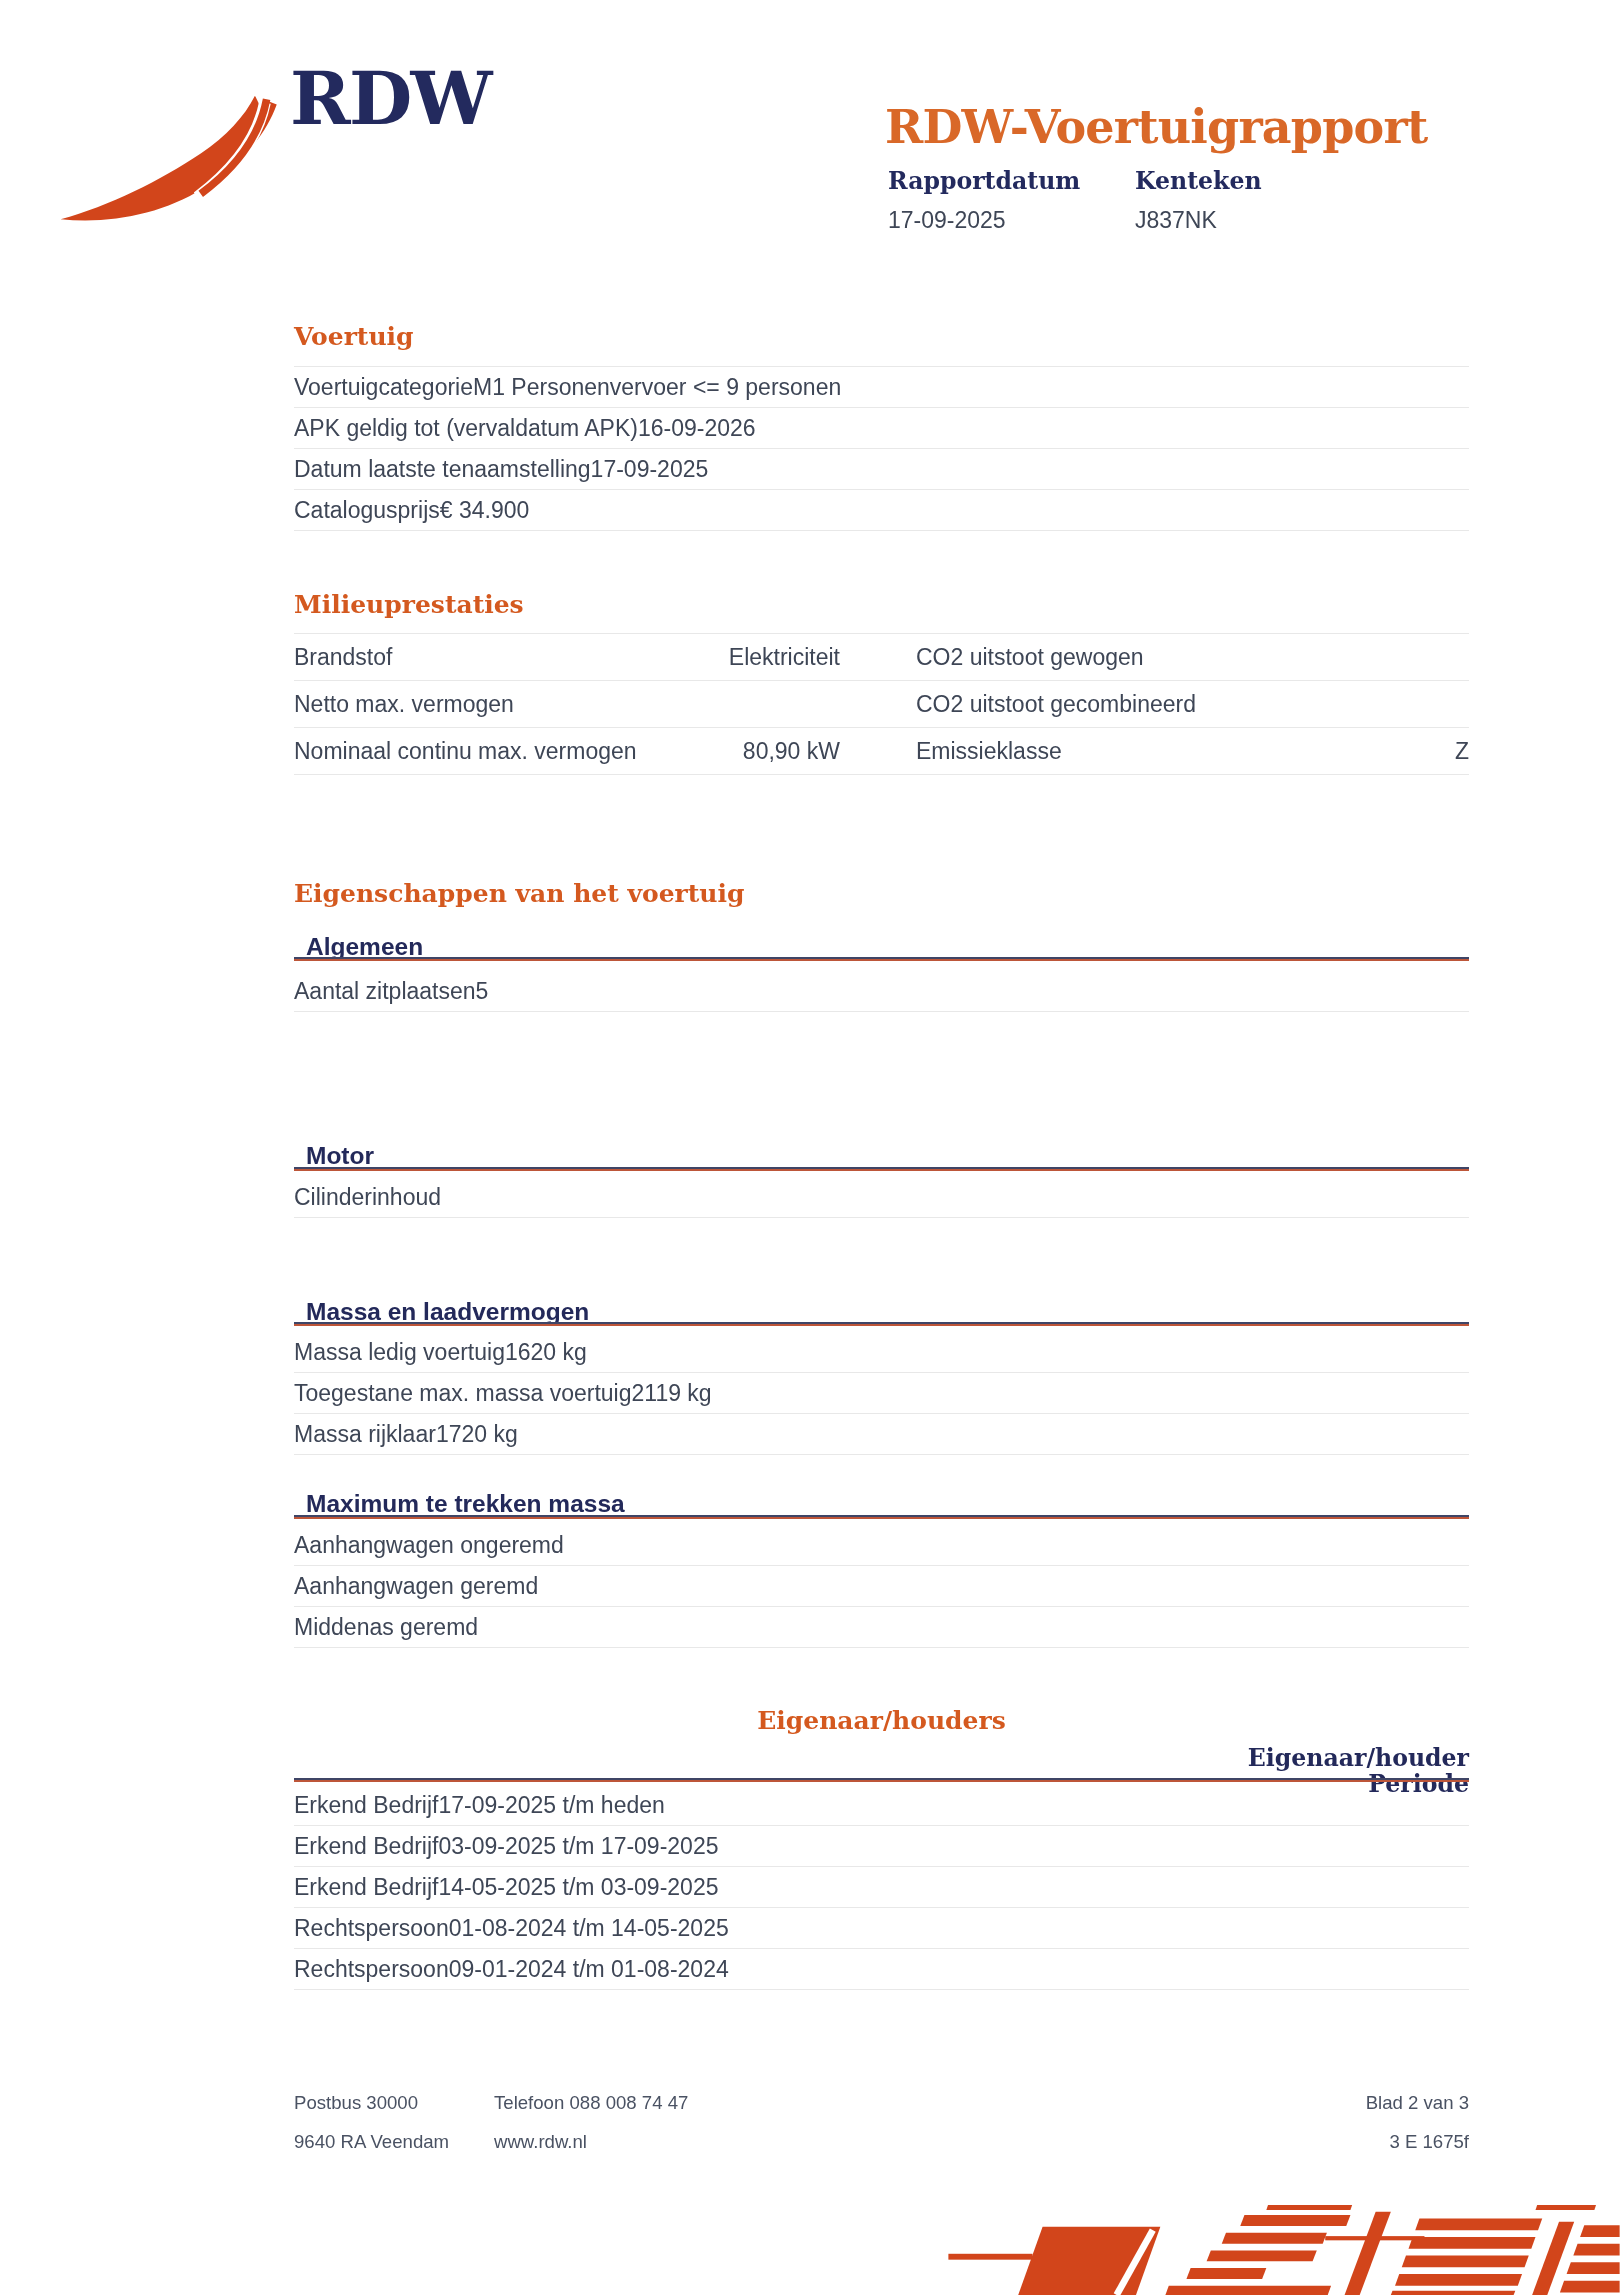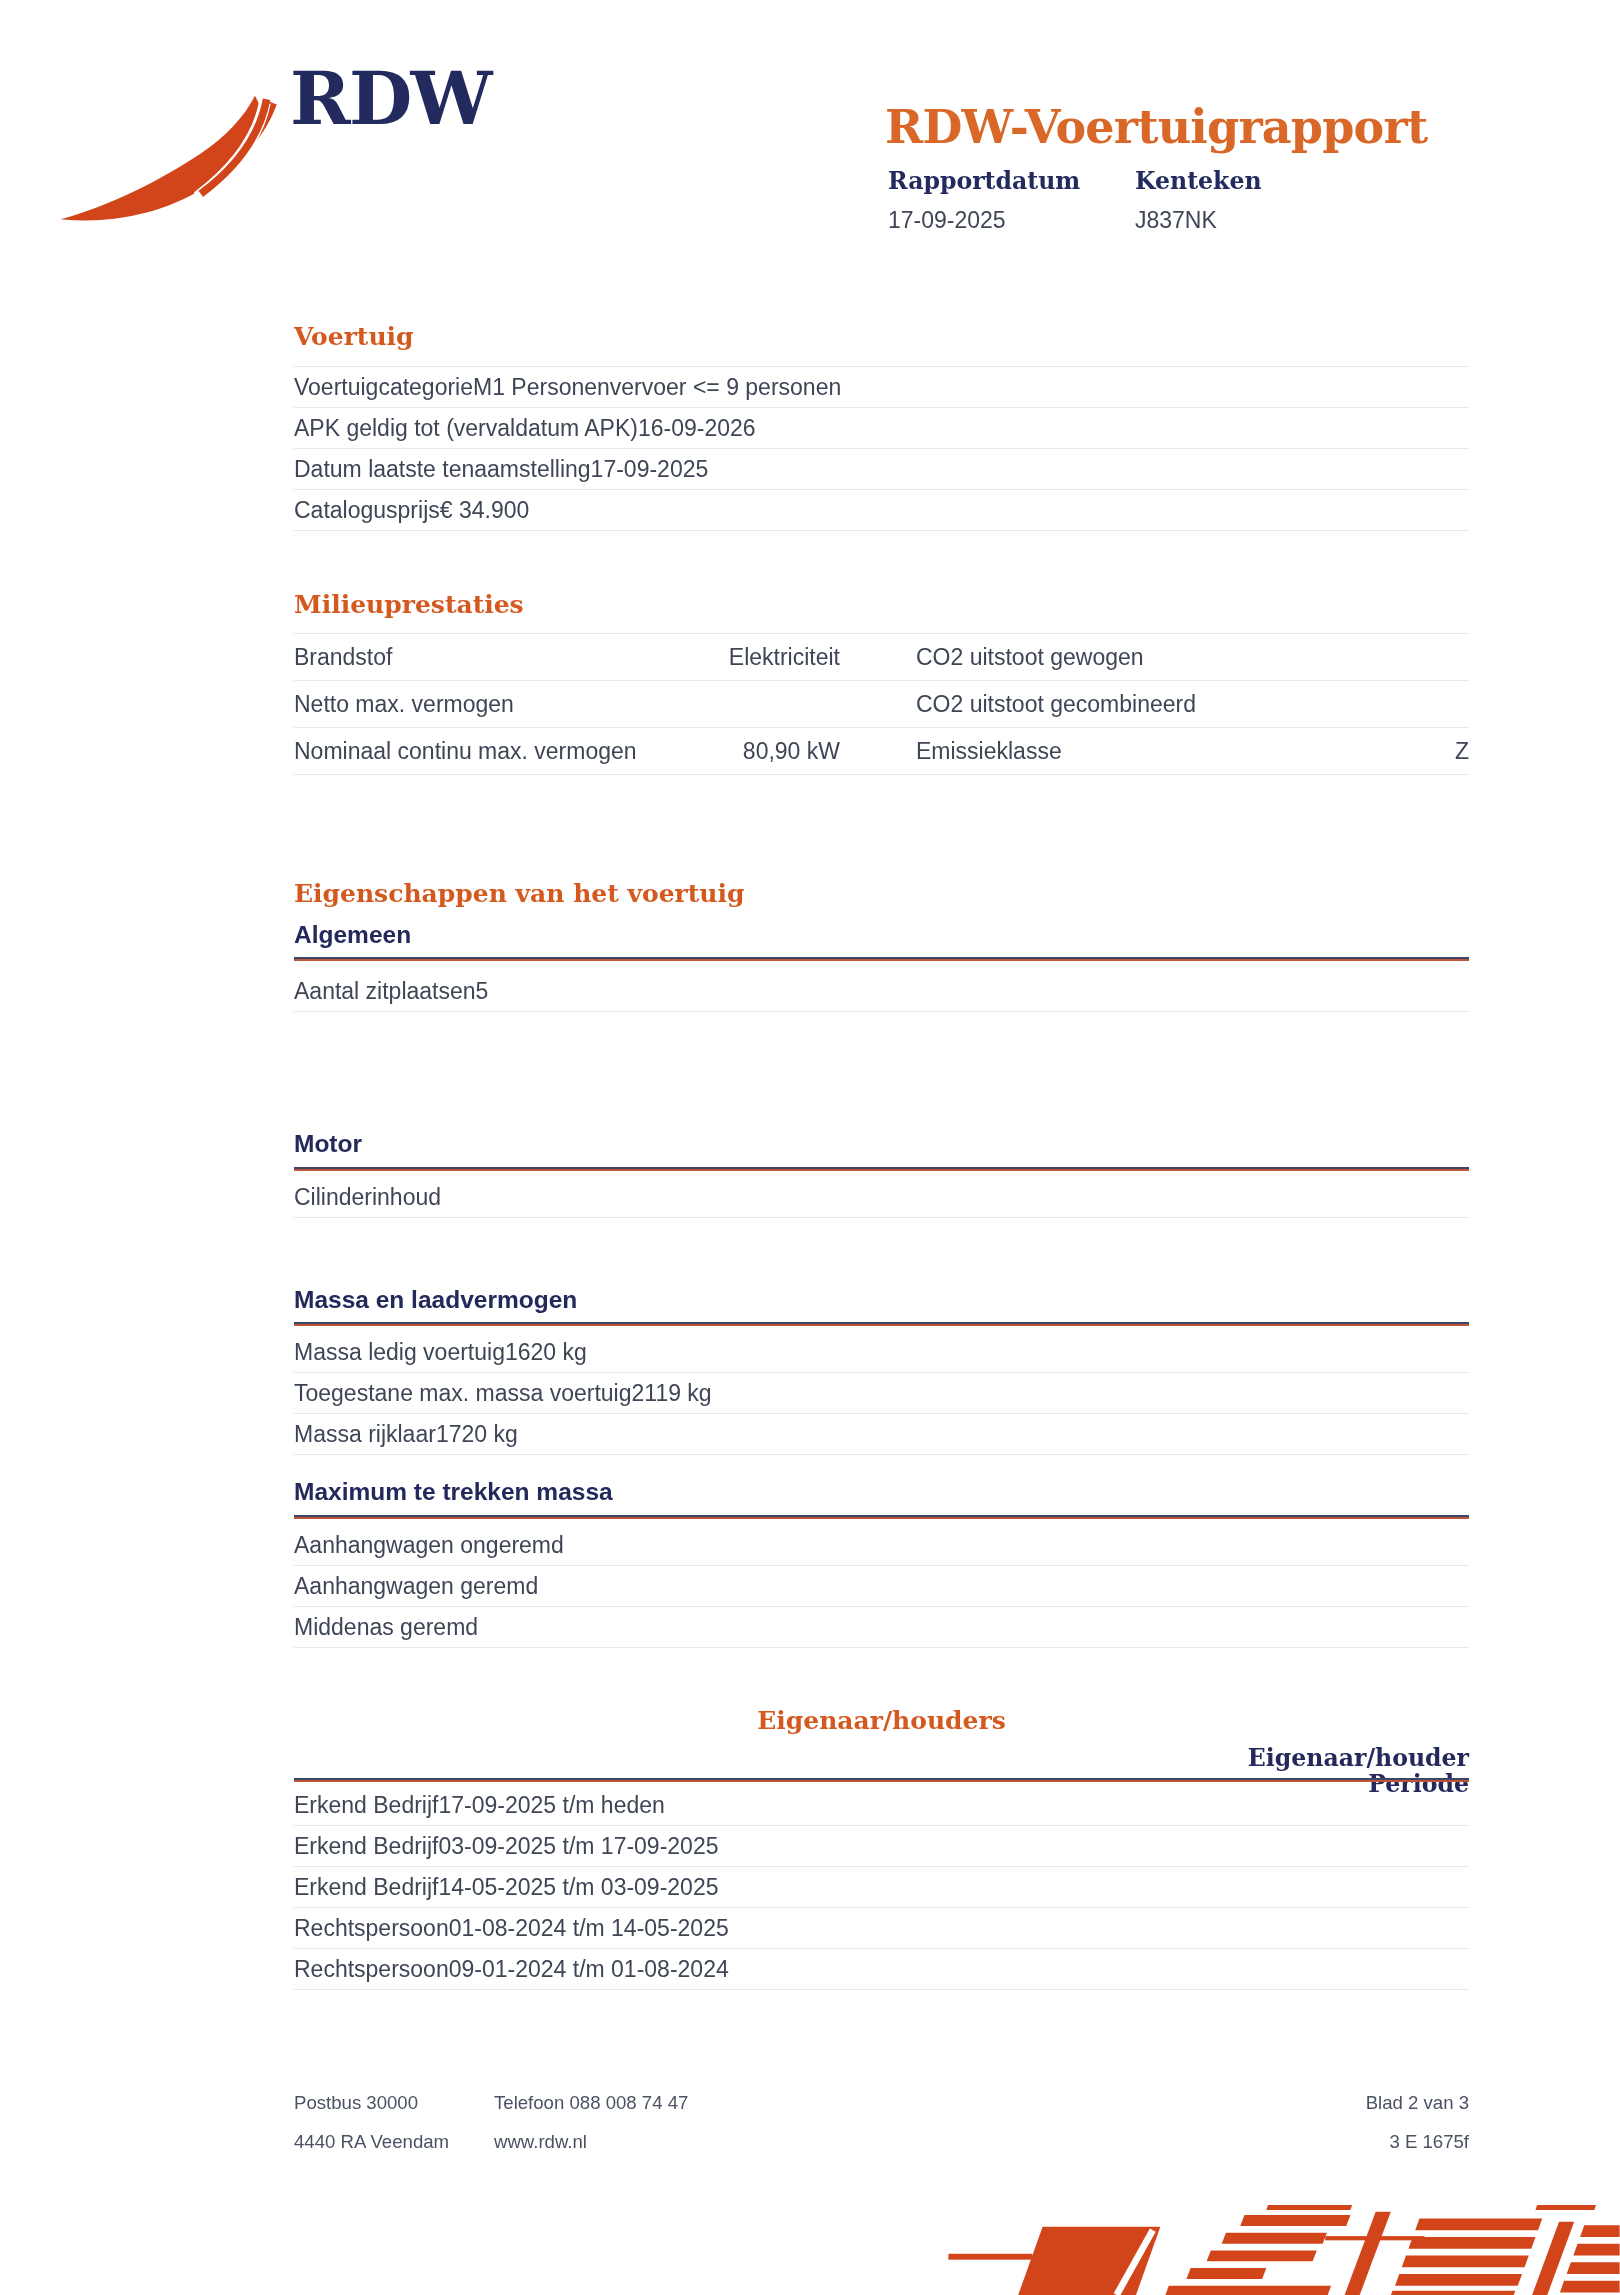--- a/index.html
+++ b/index.html
@@ -27,21 +27,21 @@
   .meta-value{position:absolute;top:207px;font-size:23px;color:#3e4656;}
 
   
   .sec{position:absolute;left:294px;width:1175px;}
   .h-orange{
     font-family:"DejaVu Serif",serif;font-weight:bold;font-size:25px;line-height:1.1;
     color:#d4591f;margin:0;
   }
   .h-sub{
     font-family:"Liberation Sans",sans-serif;font-weight:bold;font-size:24.5px;line-height:1.1;
-    color:#23295a;margin:0;
+    color:#23295a;margin:12px;
   }
   .h-thead{
     font-family:"DejaVu Serif",serif;font-weight:bold;font-size:23.6px;line-height:1.1;
     color:#23295a;
   }
   .divider{height:1.7px;background:#3f4566;border-bottom:2.5px solid #bd5639;}
 
   .kv-table{border-top:1.7px solid #e8e8e8;}
   .kv-table.no-top{border-top:none;}
   .kv-row{
@@ -228,21 +228,21 @@
       <span class="val">09-01-2024 t/m 01-08-2024</span>
     </div>
   </div>
 
   <div class="footer" style="top:2092px;height:25px;">
     <span class="f-addr">Postbus 30000</span>
     <span class="f-mid">Telefoon 088 008 74 47</span>
     <span class="f-right">Blad 2 van 3</span>
   </div>
   <div class="footer" style="top:2131px;height:25px;">
-    <span class="f-addr">4440 RA Veendam</span>
+    <span class="f-addr">9640 RA Veendam</span>
     <span class="f-mid">www.rdw.nl</span>
     <span class="f-right">3 E 1675f</span>
   </div>
 
   <svg class="stripes-svg" viewBox="0 0 798 107" aria-hidden="true">
     <g fill="#d2451b">
       <rect x="0" y="58" width="100" height="7"></rect>
       <polygon points="112,26 252,26 223,107 83,107"></polygon>
       <polygon points="380,0 480,0 478,6 378,6"></polygon>
       <polygon points="700,0 770,0 768,6 698,6"></polygon>

